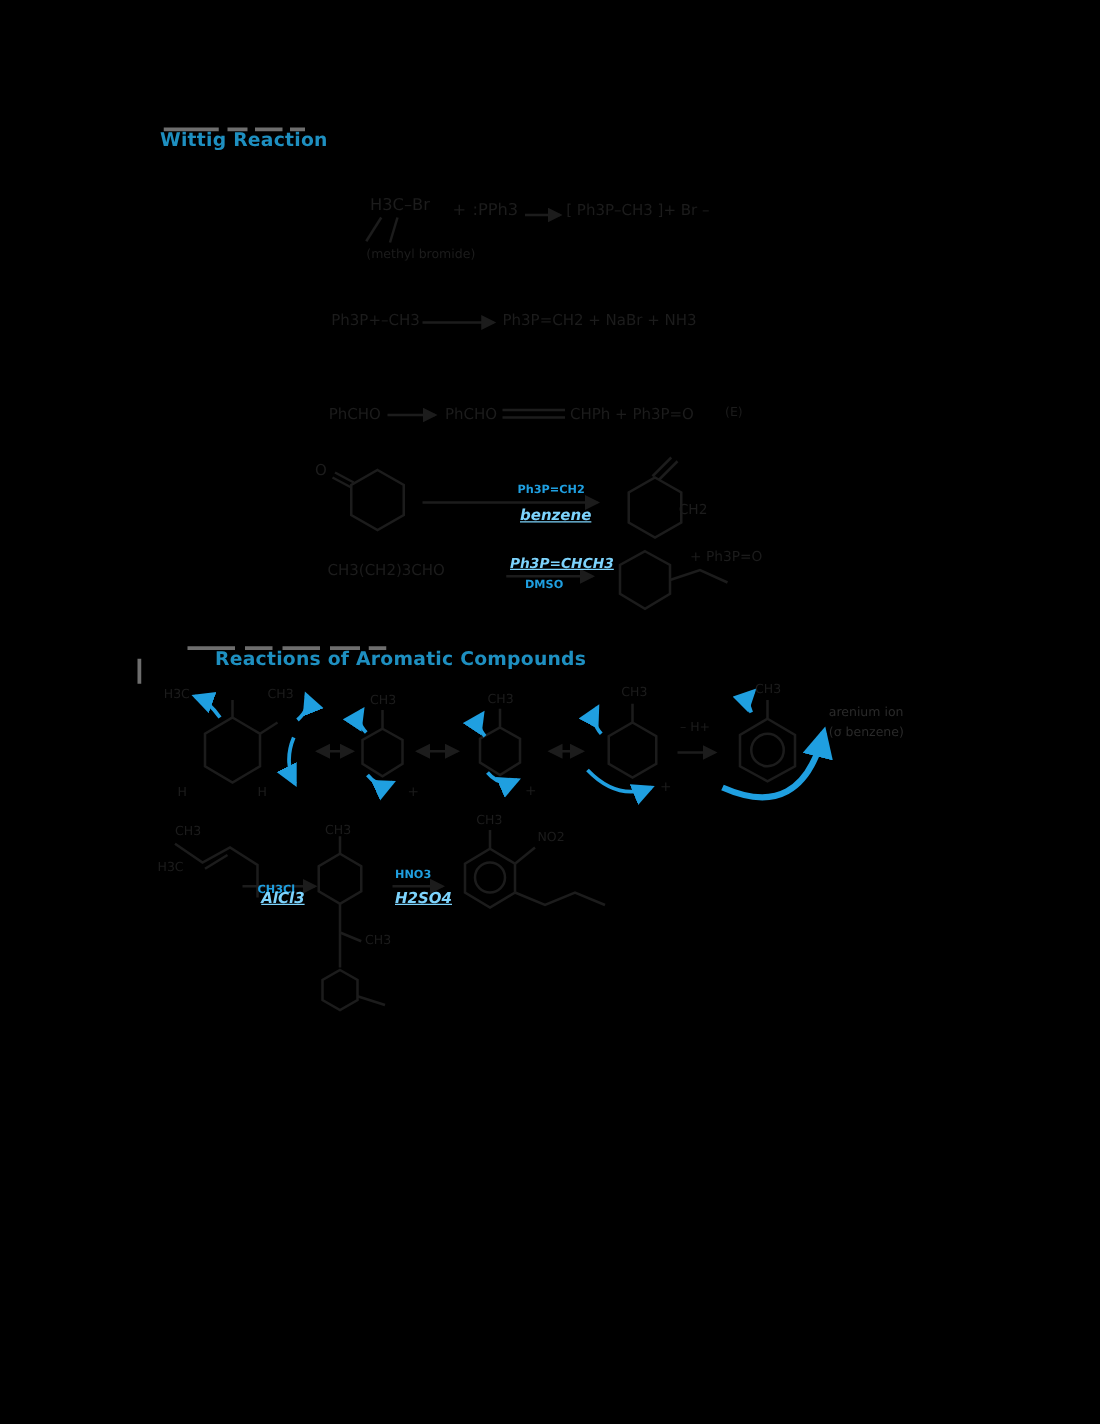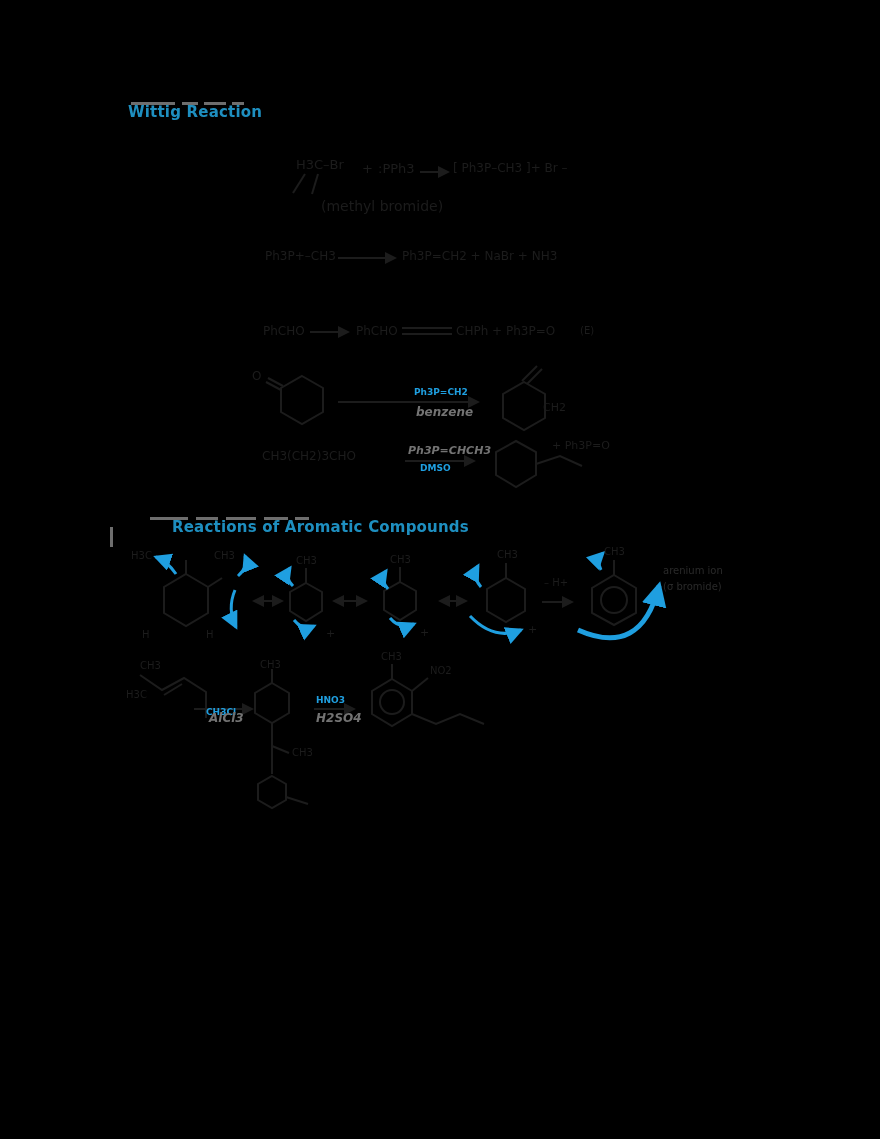--- a/index.html
+++ b/index.html
@@ -8,23 +8,23 @@
     background:#000000;
     position:relative;
     font-family:"DejaVu Sans", sans-serif;
     overflow:hidden;
   }
   .abs{position:absolute;white-space:nowrap;line-height:1;}
   .heading{color:#1e8fc0;font-weight:bold;font-size:15px;letter-spacing:.2px;}
   .ink{color:#1c1c1c;}
   .ink-dim{color:#2a2a2a;text-align:right;}
   .f13{font-size:13px;} .f12{font-size:12px;} .f11{font-size:11px;margin-top:44px;}
-  .f10{font-size:10px;} .f9{font-size:14px;margin-left:28px;}
+  .f10{font-size:10px;} .f9{font-size:10px;}
   .blue-sm{color:#1f9fe0;font-size:9px;font-weight:bold;}
-  .blue-bold{color:#737373;font-size:12px;font-weight:bold;font-style:italic;}
+  .blue-bold{color:#7dd3fc;font-size:12px;font-weight:bold;font-style:italic;text-decoration:underline;}
   .gray-dash{position:absolute;background:#6e6e6e;height:3px;}
   .gray-tick{position:absolute;background:#6e6e6e;width:3px;}
   svg{position:absolute;left:0;top:0;}
 </style>
 </head>
 <body>
 
 <svg width="880" height="1139" viewBox="0 0 880 1139">
   <defs>
     <marker id="mI" markerWidth="7" markerHeight="7" refX="5" refY="3" orient="auto-start-reverse">
@@ -207,21 +207,21 @@
 <span class="abs ink f10" style="left:390px;top:555px;">CH3</span>
 <span class="abs ink f11" style="left:420px;top:583px;">+</span>
 
 <span class="abs ink f10" style="left:497px;top:550px;">CH3</span>
 <span class="abs ink f11" style="left:528px;top:580px;">+</span>
 
 <span class="abs ink f10" style="left:544px;top:578px;">– H+</span>
 <span class="abs ink f10" style="left:604px;top:547px;">CH3</span>
 
 <span class="abs ink-dim f10" style="left:663px;top:566px;">arenium ion</span>
-<span class="abs ink-dim f10" style="left:663px;top:582px;">(σ bromide)</span>
+<span class="abs ink-dim f10" style="left:663px;top:582px;">(σ benzene)</span>
 
 <span class="abs ink f10" style="left:140px;top:661px;">CH3</span>
 <span class="abs ink f10" style="left:126px;top:690px;">H3C</span>
 <span class="abs blue-sm" style="left:206px;top:708px;">CH3Cl</span>
 <span class="abs blue-bold" style="left:209px;top:712px;">AlCl3</span>
 <span class="abs ink f10" style="left:260px;top:660px;">CH3</span>
 <span class="abs ink f10" style="left:292px;top:748px;">CH3</span>
 <span class="abs blue-sm" style="left:316px;top:696px;">HNO3</span>
 <span class="abs blue-bold" style="left:316px;top:712px;">H2SO4</span>
 <span class="abs ink f10" style="left:381px;top:652px;">CH3</span>

